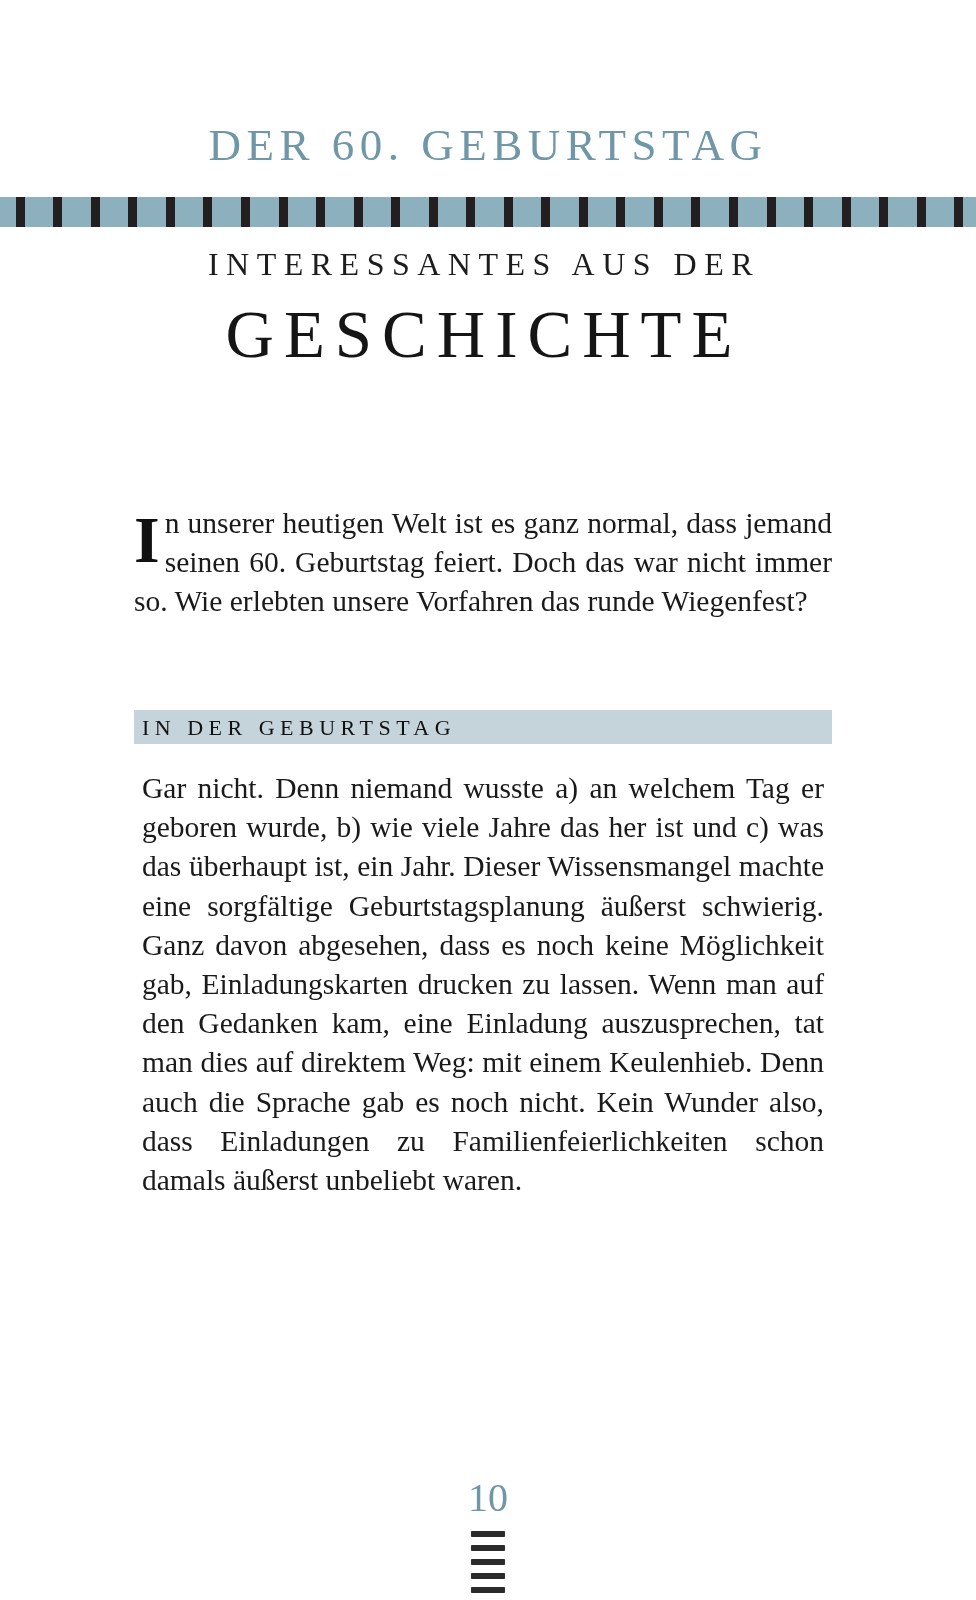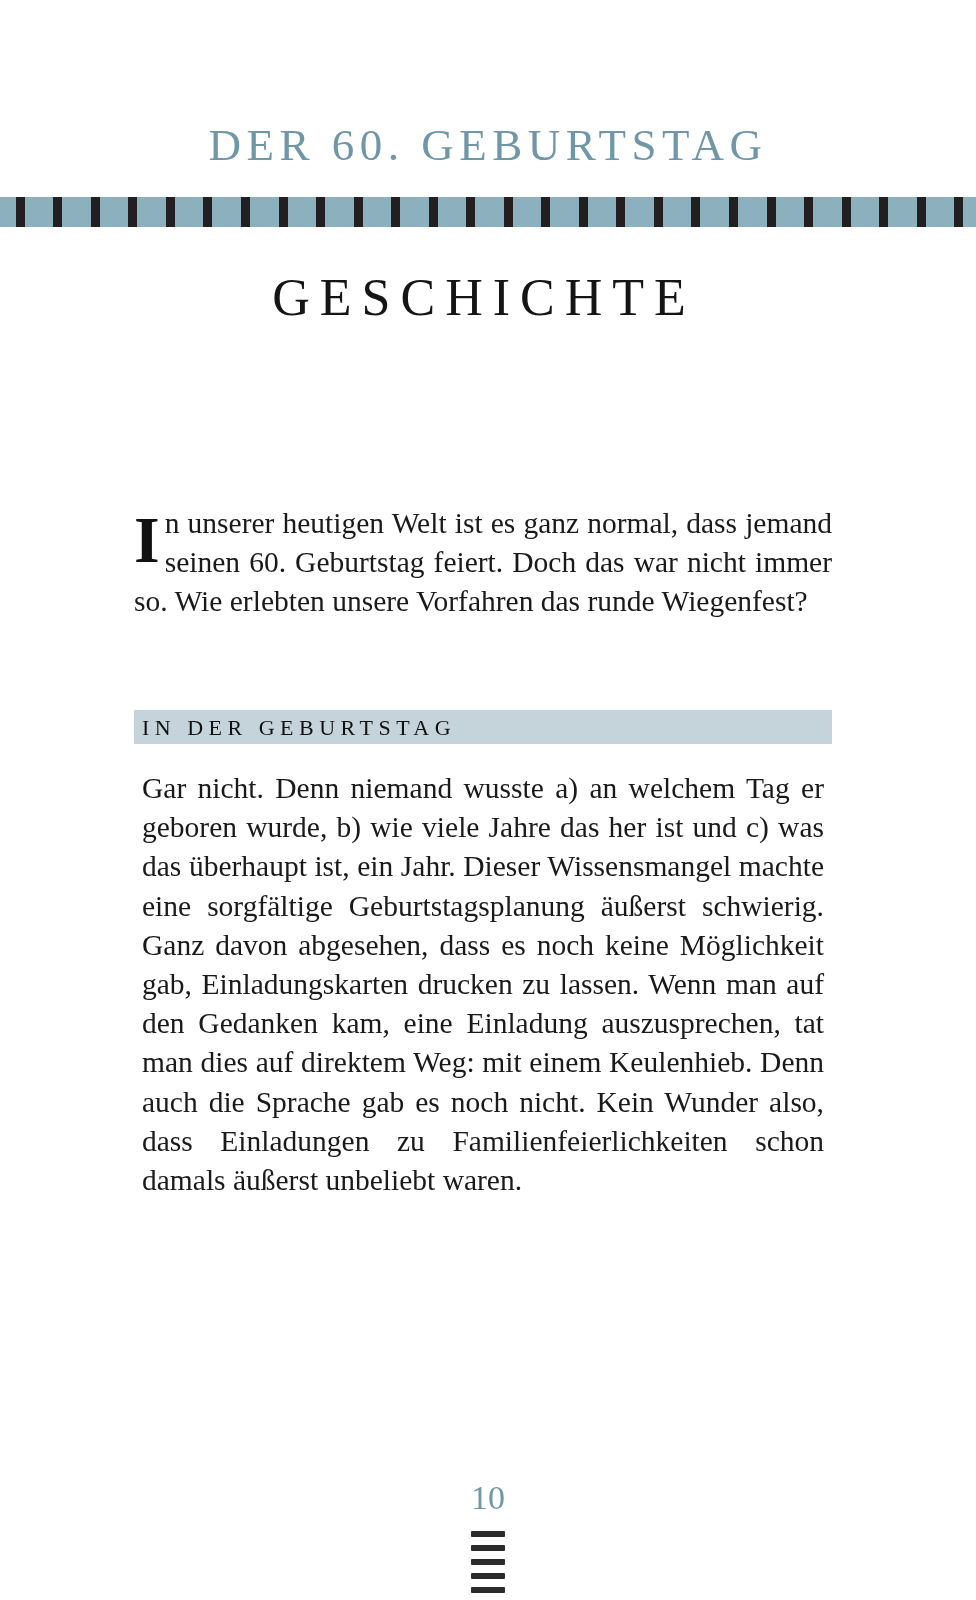--- a/index.html
+++ b/index.html
@@ -68,22 +68,22 @@
     text-align: center;
   }
   .title-kicker {
     font-size: 32px;
     line-height: 42px;
     letter-spacing: 7.5px;
     color: #1d1d1d;
     white-space: nowrap;
   }
   .title-main {
-    margin-top: 16px;
-    font-size: 52px;
+    margin-top: 10px;
+    font-size: 67px;
     line-height: 78px;
     letter-spacing: 10px;
     color: #151515;
     white-space: nowrap;
   }
 
   
   .column {
     position: absolute;
     left: 134px;
@@ -147,21 +147,21 @@
   }
 
   
   .folio {
     position: absolute;
     left: 0;
     top: 1478px;
     width: 976px;
     text-align: center;
     color: #6f97a8;
-    font-size: 34px;
+    font-size: 40px;
     line-height: 40px;
   }
   .folio-rule {
     position: absolute;
     left: 50%;
     top: 1531px;
     transform: translateX(-50%);
     width: 34px;
   }
   .folio-rule .dash {
@@ -202,20 +202,21 @@
       <div class="tick" style="left: 728.997px;"></div>
       <div class="tick" style="left: 766.535px;"></div>
       <div class="tick" style="left: 804.074px;"></div>
       <div class="tick" style="left: 841.612px;"></div>
       <div class="tick" style="left: 879.151px;"></div>
       <div class="tick" style="left: 916.689px;"></div>
       <div class="tick" style="left: 954.228px;"></div>
     </div>
 
   <div class="title-block">
+    <div class="title-kicker">INTERESSANTES AUS DER</div>
     <div class="title-main">GESCHICHTE</div>
   </div>
 
   <div class="column">
     <p class="lede"><span class="dropcap">I</span><span>n unserer heutigen Welt ist es ganz normal, dass jemand seinen 60. Geburtstag feiert. Doch das war nicht immer so. Wie erlebten unsere Vorfahren das runde Wiegenfest?</span></p>
   </div>
 
   <div class="section-band">
     <span class="band-label">IN DER GEBURTSTAG</span>
   </div>

